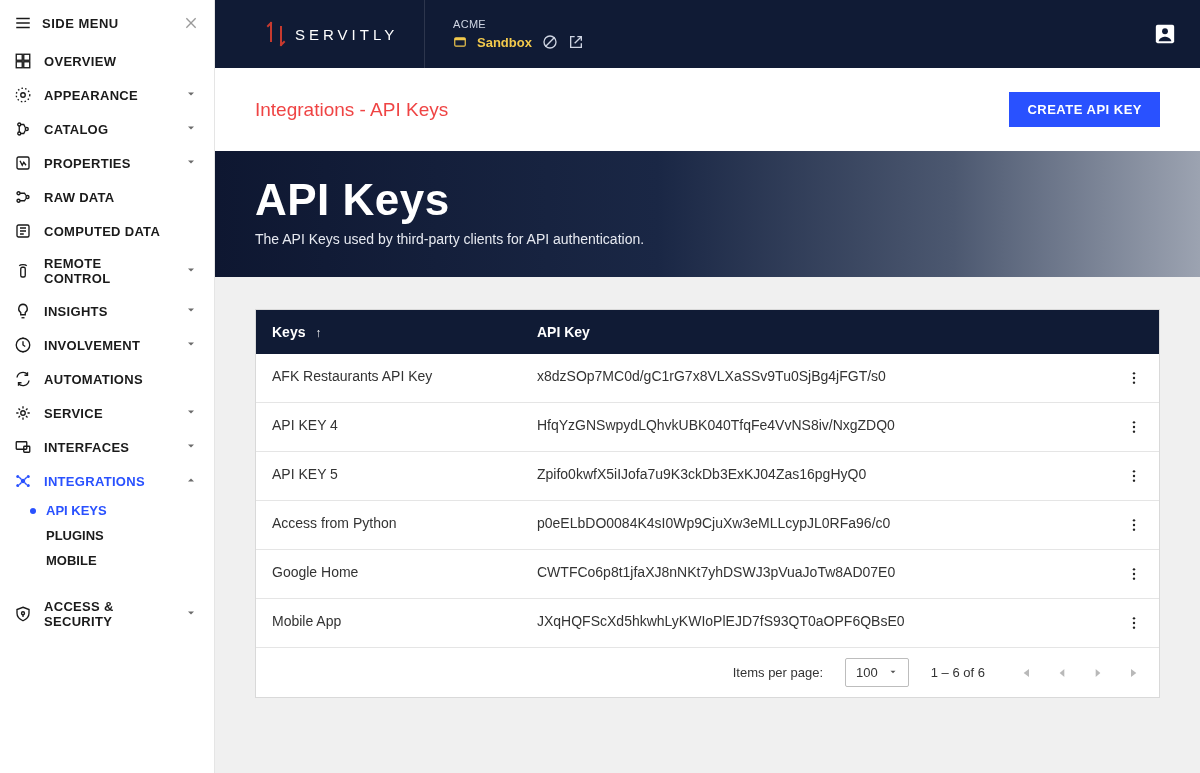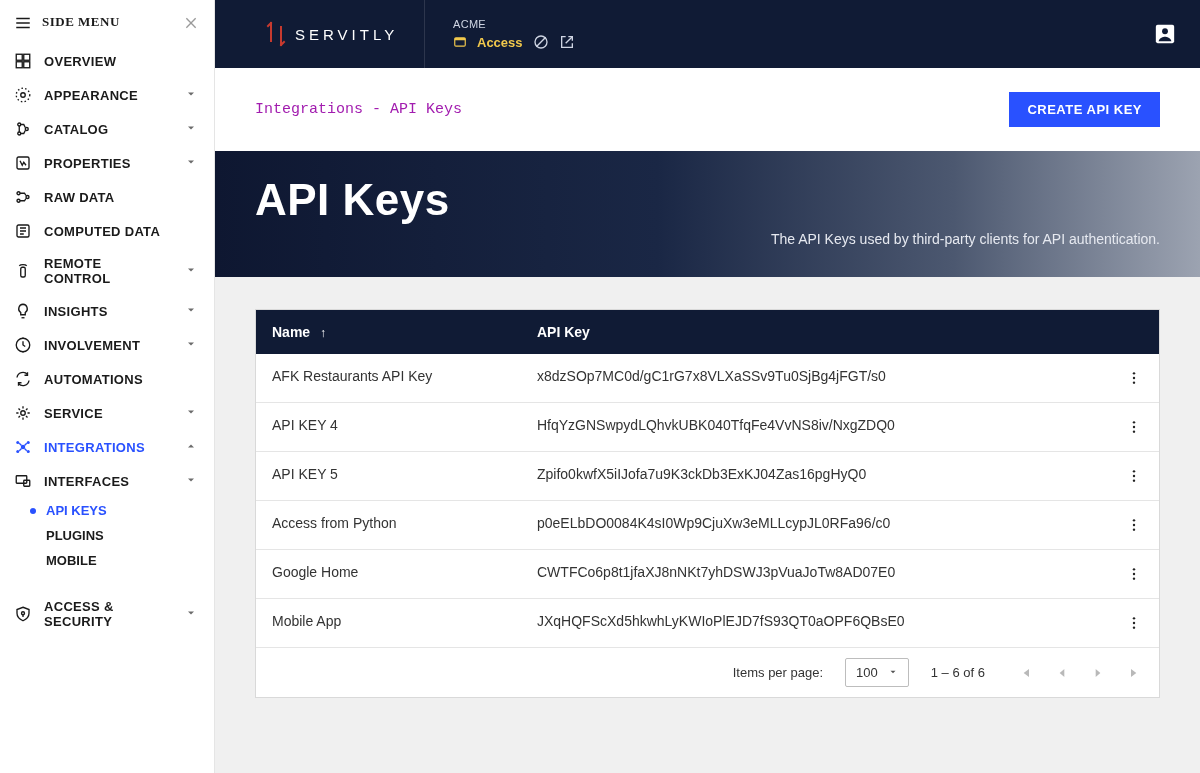--- a/index.html
+++ b/index.html
@@ -2,21 +2,21 @@
 <html><head>
 <meta charset="utf-8">
 <style>
   * { box-sizing: border-box; margin: 0; padding: 0; }
   html, body { height: 100%; font-family: "Segoe UI", "Helvetica Neue", Arial, sans-serif; color: #1b1b1b; }
   body { display: flex; width: 1200px; height: 773px; overflow: hidden; background: #f2f2f2; }
 
   
   .sidebar { width: 215px; background: #fff; border-right: 1px solid #e5e5e5; display: flex; flex-direction: column; padding: 10px 0; }
   .side-top { display: flex; align-items: center; justify-content: space-between; padding: 4px 14px 12px 14px; }
-  .side-top-left { display: flex; align-items: flex-start; gap: 10px; font-weight: 700; letter-spacing: .5px; font-size: 13px; font-family: Liberation Serif, serif; }
+  .side-top-left { display: flex; align-items: center; gap: 10px; font-weight: 700; letter-spacing: .5px; font-size: 13px; }
   .side-items { display: flex; flex-direction: column; }
   .side-item { display: flex; align-items: center; gap: 12px; padding: 8px 14px; font-size: 13px; font-weight: 700; color: #1a1a1a; cursor: pointer; text-transform: uppercase; letter-spacing: .3px; }
   .side-item .label { flex: 1; }
   .side-item.active { color: #2951ff; }
   .side-item.spaced-top { margin-top: 18px; }
   .chev { width: 18px; text-align: center; color: #6b6b6b; }
   .sub-items { padding-left: 28px; }
   .sub-item { display: flex; align-items: center; gap: 10px; padding: 5px 14px 5px 2px; font-size: 13px; font-weight: 700; cursor: pointer; }
   .sub-item.active { color: #2951ff; }
   .sub-item .dot { width: 6px; height: 6px; border-radius: 50%; background: transparent; }
@@ -33,27 +33,27 @@
   .brand-text { letter-spacing: 4px; font-weight: 500; font-size: 15px; }
   .tenant { flex: 1; display: flex; flex-direction: column; justify-content: center; padding-left: 28px; gap: 4px; }
   .tenant-name { font-size: 11px; letter-spacing: .3px; color: #cfd5e3; }
   .tenant-row { display: flex; align-items: center; gap: 10px; color: #f2c94c; font-weight: 600; font-size: 13px; }
   .tenant-row .ic { display:inline-flex; }
   .header-right { display:flex; align-items:center; padding-right: 24px; }
   .avatar-sq { width:22px; height:22px; }
 
   
   .crumb-bar { background:#fff; display:flex; align-items:center; justify-content:space-between; padding: 24px 40px; }
-  .crumb { color: #a21caf; font-size: 15px; font-family: Liberation Mono, monospace; }
+  .crumb { color: #ef4444; font-size: 19px; }
   .primary-btn { background:#2951ff; color:#fff; border:none; font-weight:700; letter-spacing:.5px; font-size:13px; padding:10px 18px; border-radius:0; cursor:pointer; }
 
   
   .hero { background: linear-gradient(90deg, #0e1731 0%, #1a2745 45%, #4c5870 75%, #9ca3b1 100%); color:#fff; padding: 24px 40px 30px 40px; }
   .hero h1 { font-size: 44px; font-weight: 800; letter-spacing: .5px; margin-bottom: 6px; }
-  .hero p { font-size: 14px; color: #e6e9f0; text-align: right; }
+  .hero p { font-size: 14px; color: #e6e9f0; }
 
   
   .content { padding: 32px 40px 40px 40px; }
   .card { background:#fff; border:1px solid #d9d9d9; }
   .thead { display:flex; background:#101b35; color:#fff; font-weight:700; font-size:14px; }
   .th, .td { padding: 14px 16px; }
   .col-name { width: 265px; }
   .col-key  { flex:1; }
   .col-act  { width: 50px; display:flex; align-items:center; justify-content:center; }
   .sort-arrow { margin-left:6px; font-size:12px; }
@@ -210,46 +210,46 @@
           <svg width="18" height="18" viewBox="0 0 24 24" fill="none" stroke="currentColor" stroke-width="1.8">
             <circle cx="12" cy="12" r="3"></circle>
             <path d="M12 3v3M12 18v3M3 12h3M18 12h3M6 6l2 2M16 16l2 2M18 6l-2 2M8 16l-2 2"></path>
           </svg>
         </span>
         <span class="label">SERVICE</span>
         <span class="chev"><svg width="12" height="12" viewBox="0 0 24 24" fill="#6b6b6b">
             <path d="M6 9l6 6 6-6z"></path>
           </svg></span>
       </div>
+      <div class="side-item">
+        <span class="icon">
+          <svg width="18" height="18" viewBox="0 0 24 24" fill="none" stroke="currentColor" stroke-width="1.8">
+            <rect x="3" y="5" width="14" height="10" rx="1"></rect>
+            <rect x="13" y="11" width="8" height="8" rx="1"></rect>
+          </svg>
+        </span>
+        <span class="label">INTERFACES</span>
+        <span class="chev"><svg width="12" height="12" viewBox="0 0 24 24" fill="#6b6b6b">
+            <path d="M6 9l6 6 6-6z"></path>
+          </svg></span>
+      </div>
       <div class="side-item active">
         <span class="icon">
           <svg width="18" height="18" viewBox="0 0 24 24" fill="currentColor">
             <circle cx="12" cy="12" r="3"></circle>
             <circle cx="5" cy="6" r="2"></circle>
             <circle cx="19" cy="6" r="2"></circle>
             <circle cx="5" cy="18" r="2"></circle>
             <circle cx="19" cy="18" r="2"></circle>
             <path d="M7 7l3 3M17 7l-3 3M7 17l3-3M17 17l-3-3" stroke="currentColor" stroke-width="1.8"></path>
           </svg>
         </span>
         <span class="label">INTEGRATIONS</span>
         <span class="chev"><svg width="12" height="12" viewBox="0 0 24 24" fill="#6b6b6b">
             <path d="M6 15l6-6 6 6z"></path>
-          </svg></span>
-      </div>
-      <div class="side-item">
-        <span class="icon">
-          <svg width="18" height="18" viewBox="0 0 24 24" fill="none" stroke="currentColor" stroke-width="1.8">
-            <rect x="3" y="5" width="14" height="10" rx="1"></rect>
-            <rect x="13" y="11" width="8" height="8" rx="1"></rect>
-          </svg>
-        </span>
-        <span class="label">INTERFACES</span>
-        <span class="chev"><svg width="12" height="12" viewBox="0 0 24 24" fill="#6b6b6b">
-            <path d="M6 9l6 6 6-6z"></path>
           </svg></span>
       </div>
       <div class="sub-items">
         <div class="sub-item active">
           <span class="dot"></span>
           <span>API KEYS</span>
         </div>
         <div class="sub-item">
           <span class="dot"></span>
           <span>PLUGINS</span>
@@ -287,21 +287,21 @@
     </div>
     <div class="tenant">
       <div class="tenant-name">ACME</div>
       <div class="tenant-row">
         <span class="ic">
           <svg width="14" height="14" viewBox="0 0 24 24" fill="currentColor">
               <rect x="3" y="5" width="18" height="14" rx="2" fill="none" stroke="currentColor" stroke-width="2"></rect>
               <rect x="3" y="5" width="18" height="4" fill="currentColor"></rect>
             </svg>
         </span>
-        <span>Access</span>
+        <span>Sandbox</span>
         <span class="ic" style="color:#cfd5e3;">
           <svg width="16" height="16" viewBox="0 0 24 24" fill="none" stroke="currentColor" stroke-width="2">
               <circle cx="12" cy="12" r="9"></circle>
               <line x1="5" y1="19" x2="19" y2="5"></line>
             </svg>
         </span>
         <span class="ic" style="color:#cfd5e3;">
           <svg width="16" height="16" viewBox="0 0 24 24" fill="none" stroke="currentColor" stroke-width="2">
               <path d="M14 4h6v6"></path>
               <path d="M20 4L10 14"></path>
@@ -328,21 +328,21 @@
 
   <div class="hero">
     <h1>API Keys</h1>
     <p>The API Keys used by third-party clients for API authentication.</p>
   </div>
 
   <div class="content">
     <div class="card">
       <div class="thead">
         <div class="th col-name">
-          <span>Name</span>
+          <span>Keys</span>
           <span class="sort-arrow">↑</span>
         </div>
         <div class="th col-key">API Key</div>
         <div class="th col-act"></div>
       </div>
       <div class="tbody" id="tbody">
           <div class="tr">
             <div class="td col-name">AFK Restaurants API Key</div>
             <div class="td col-key">x8dzSOp7MC0d/gC1rG7x8VLXaSSv9Tu0SjBg4jFGT/s0</div>
             <div class="td col-act">

